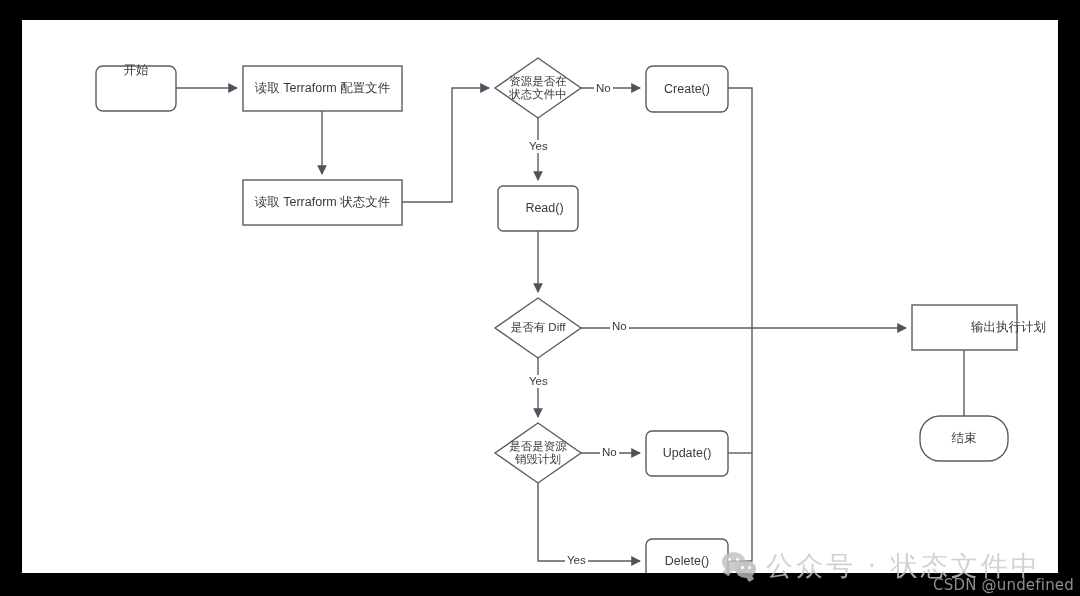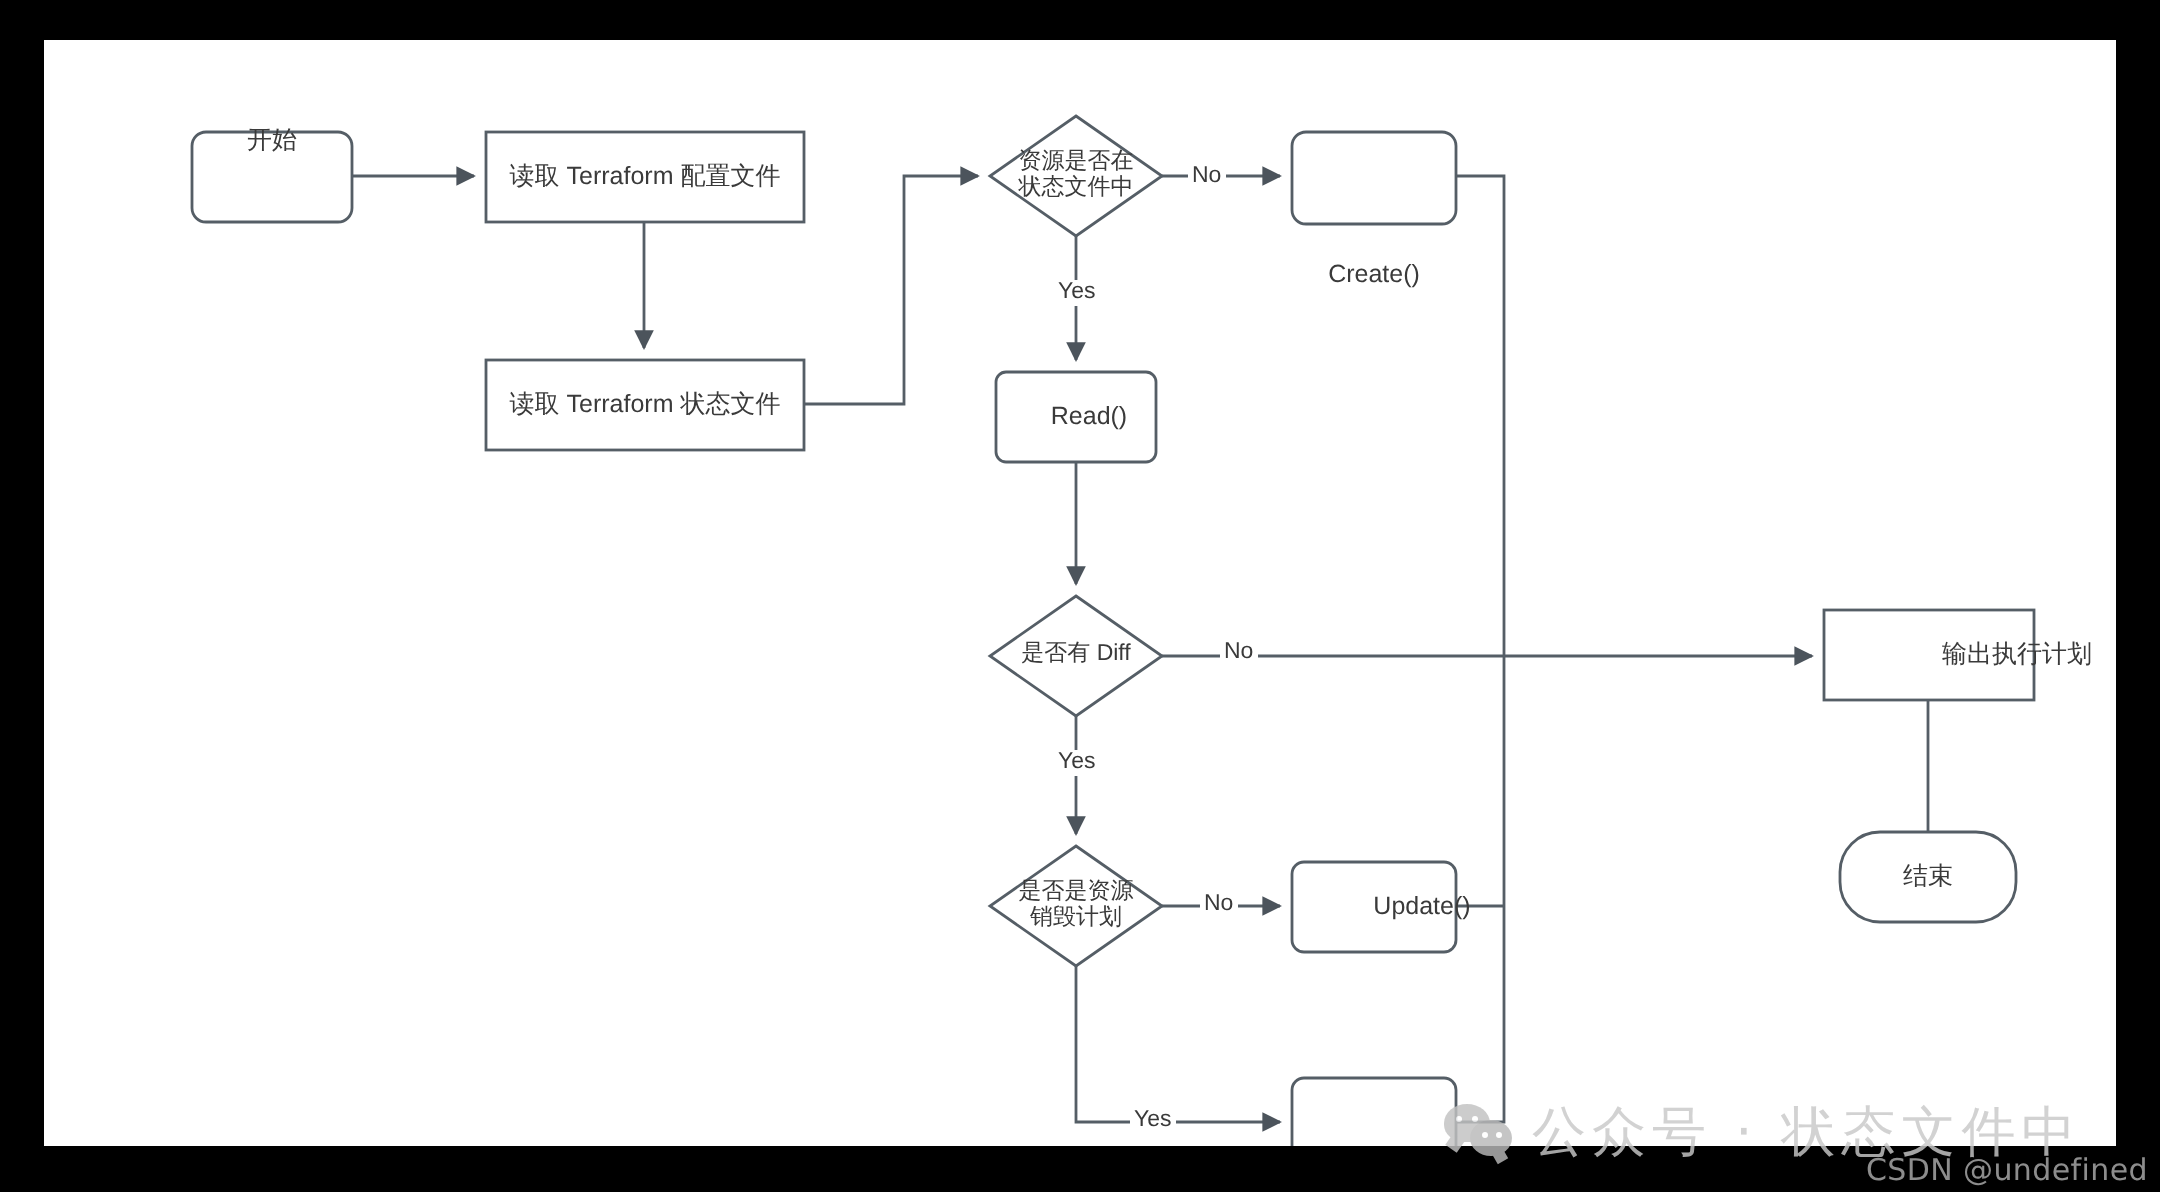--- a/index.html
+++ b/index.html
@@ -201,31 +201,32 @@
 
     <div class="node-label" style="left:74px;  top:28px;  width:80px;  height:45px;">开始</div>
 
     <div class="node-label" style="left:221px; top:46px;  width:159px; height:45px;">读取 Terraform 配置文件</div>
 
     <div class="node-label" style="left:221px; top:160px; width:159px; height:45px;">读取 Terraform 状态文件</div>
 
     <div class="node-label diamond-label" style="left:473px; top:38px; width:86px; height:60px;">资源是否在
 状态文件中</div>
 
-    <div class="node-label" style="left:624px; top:46px;  width:82px;  height:46px;margin-top:48px;">Create()</div>
+    <div class="node-label" style="left:624px; top:46px;  width:82px;  height:46px;">Create()</div>
 
     <div class="node-label" style="left:476px; top:166px; width:93px;  height:45px;text-align:right;">Read()</div>
 
     <div class="node-label diamond-label" style="left:469px; top:278px; width:94px; height:60px;">是否有 Diff</div>
 
     <div class="node-label diamond-label" style="left:473px; top:403px; width:86px; height:60px;">是否是资源
 销毁计划</div>
 
-    <div class="node-label" style="left:624px; top:411px; width:82px;  height:45px;margin-left:24px;">Update()</div>
-
+    <div class="node-label" style="left:624px; top:411px; width:82px;  height:45px;">Update()</div>
+
+    <div class="node-label" style="left:624px; top:519px; width:82px;  height:45px;">Delete()</div>
 
     <div class="node-label" style="left:890px; top:285px; width:105px; height:45px;padding-left:44px;">输出执行计划</div>
 
     <div class="node-label" style="left:898px; top:396px; width:88px;  height:45px;">结束</div>
 
     <div class="edge-label" style="left:572px; top:62px;">No</div>
 
     <div class="edge-label" style="left:505px; top:120px;">Yes</div>
 
     <div class="edge-label" style="left:588px; top:300px;">No</div>

